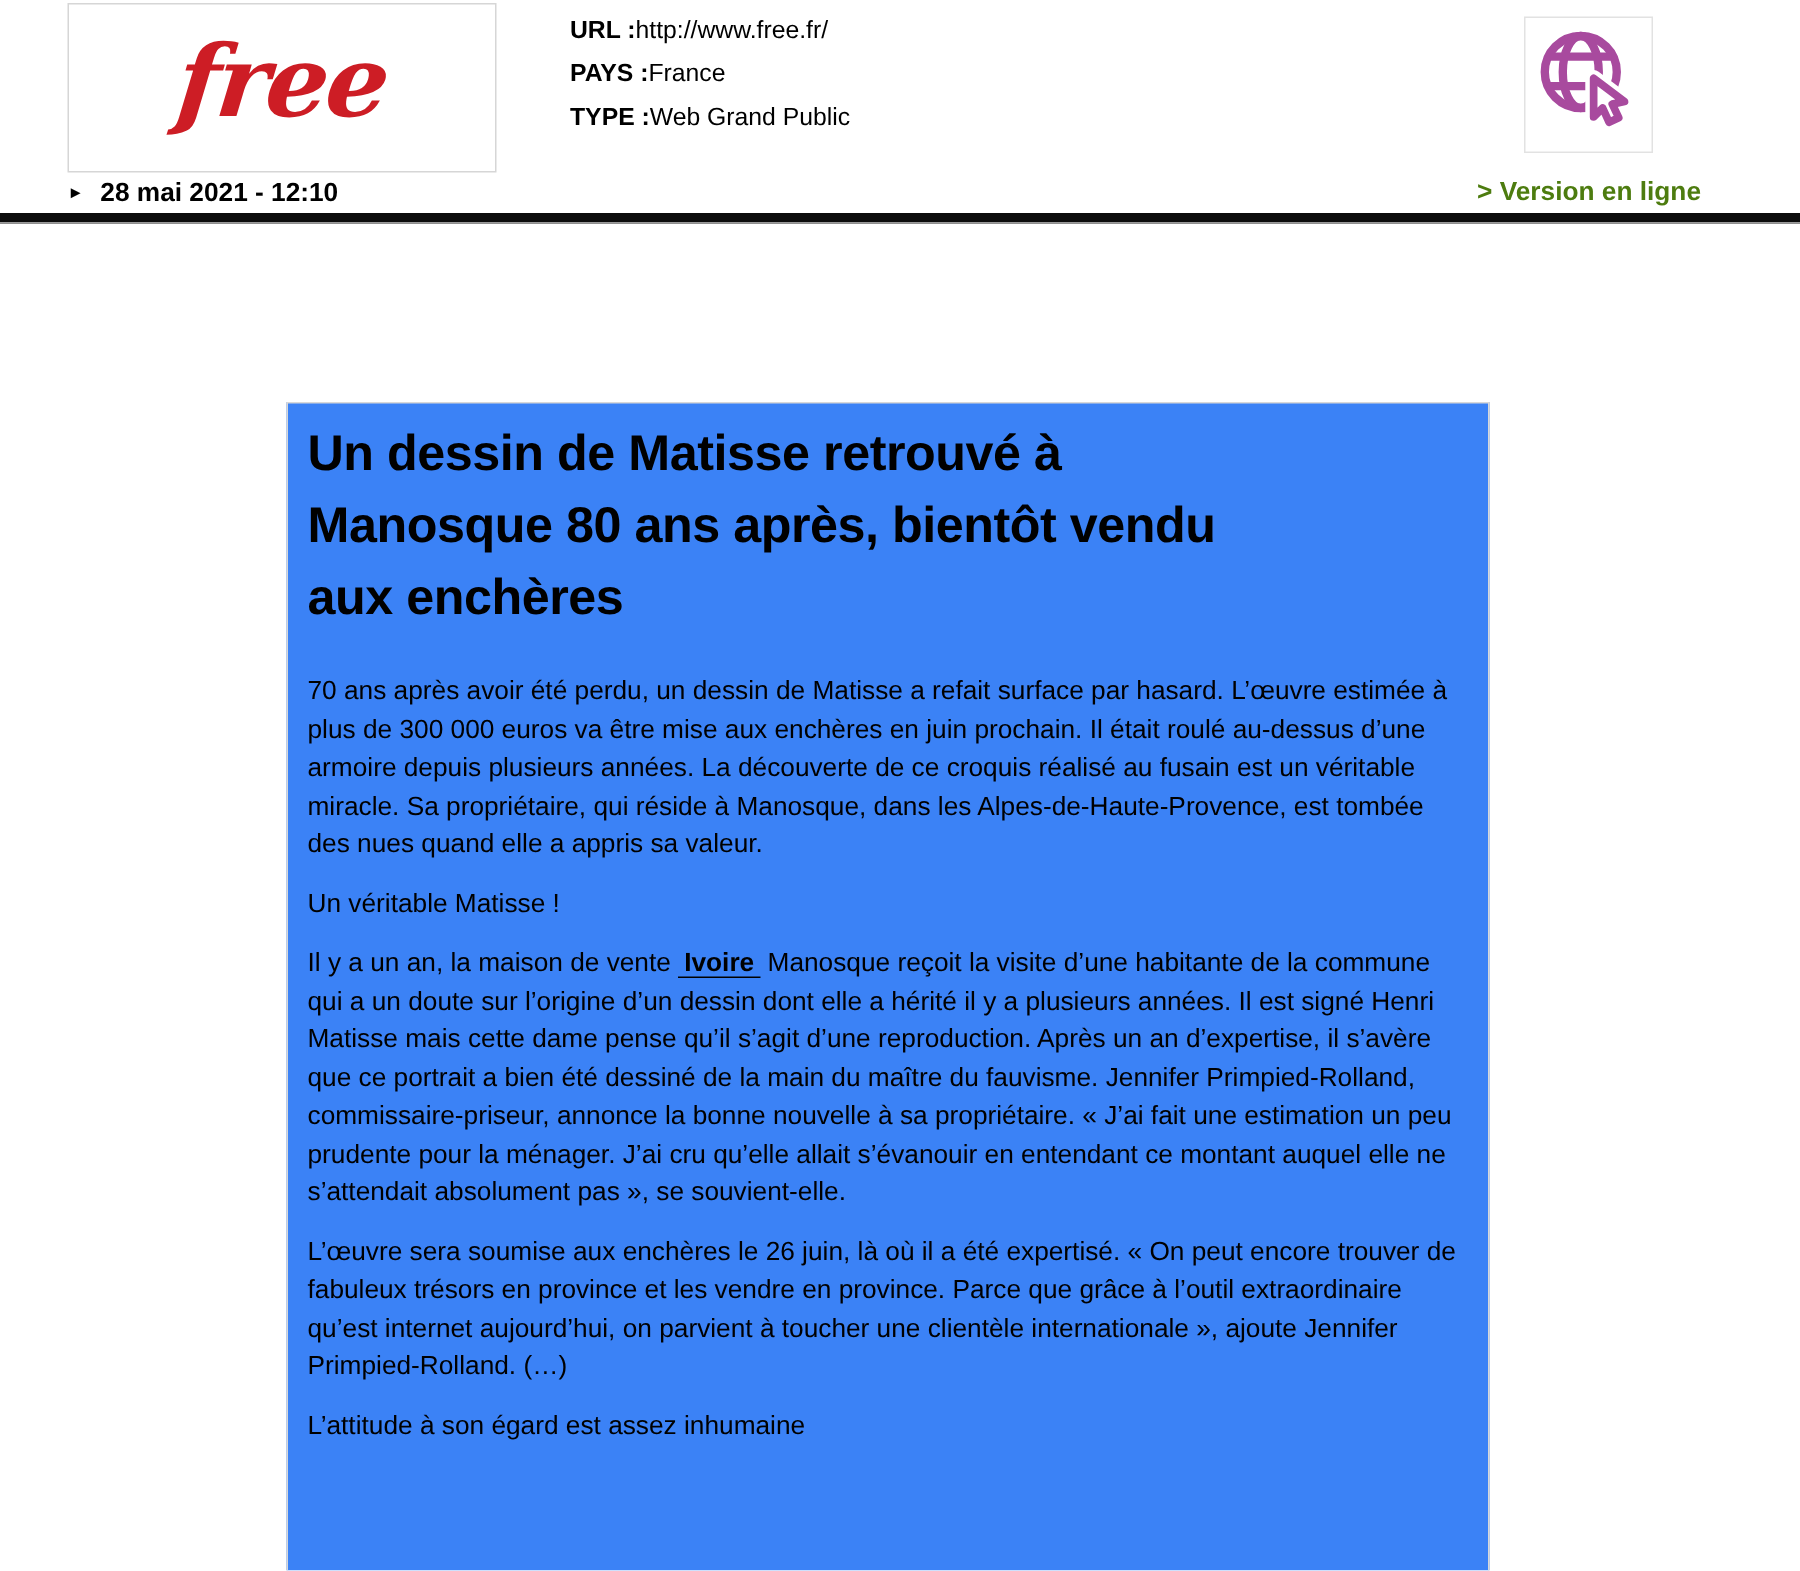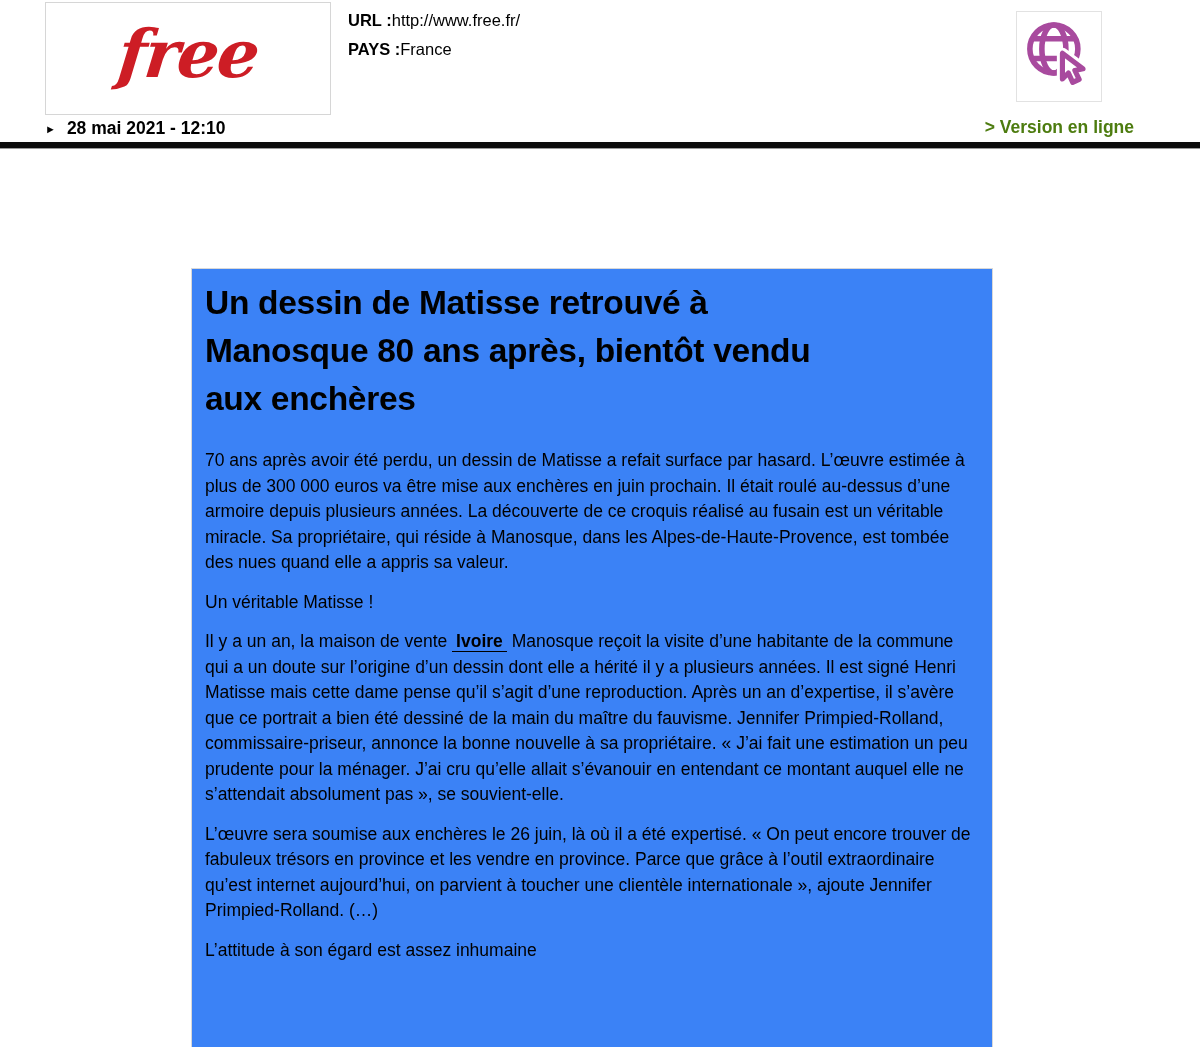--- a/index.html
+++ b/index.html
@@ -14,21 +14,21 @@
   }
   .logo-text {
     font-family: "DejaVu Serif", serif;
     font-style: italic; font-weight: bold;
     font-size: 66px; line-height: 1; color: #cd1d25;
     transform: skewX(-6deg); letter-spacing: -2px;
     padding-bottom: 10px;
   }
 
   .meta-block { position: absolute; left: 348px; top: 6px; font-size: 16.5px; }
-  .meta-row { line-height: 29px; white-space: nowrap; }
+  .meta-row { line-height: 29px; white-space: nowrap; margin-left: 32px; }
   .meta-label { font-weight: bold; }
   .meta-value { font-weight: normal; }
 
   .globe-box {
     position: absolute; left: 1016px; top: 11px; width: 86px; height: 91px;
     border: 1px solid #e2e2e2; background: #fff;
     display: flex; align-items: center; justify-content: center;
     cursor: pointer;
   }
 
@@ -77,20 +77,23 @@
   <span class="logo-text">free</span>
 </div>
 
 <div class="meta-block">
   <div class="meta-row">
     <span class="meta-label">URL :</span><span class="meta-value">http://www.free.fr/</span>
   </div>
   <div class="meta-row">
     <span class="meta-label">PAYS :</span><span class="meta-value">France</span>
   </div>
+  <div class="meta-row">
+    <span class="meta-label">TYPE :</span><span class="meta-value">Web Grand Public</span>
+  </div>
 </div>
 
 <div class="globe-box">
   <span>
     <svg width="72" height="76" viewBox="0 0 84 88" fill="none">
       <g stroke="#a84a9e" stroke-width="6.5" fill="none">
         <circle cx="36" cy="37" r="28"></circle>
         <ellipse cx="36" cy="37" rx="14" ry="28"></ellipse>
         <line x1="12" y1="25" x2="60" y2="25"></line>
         <line x1="9" y1="48" x2="63" y2="48"></line>

